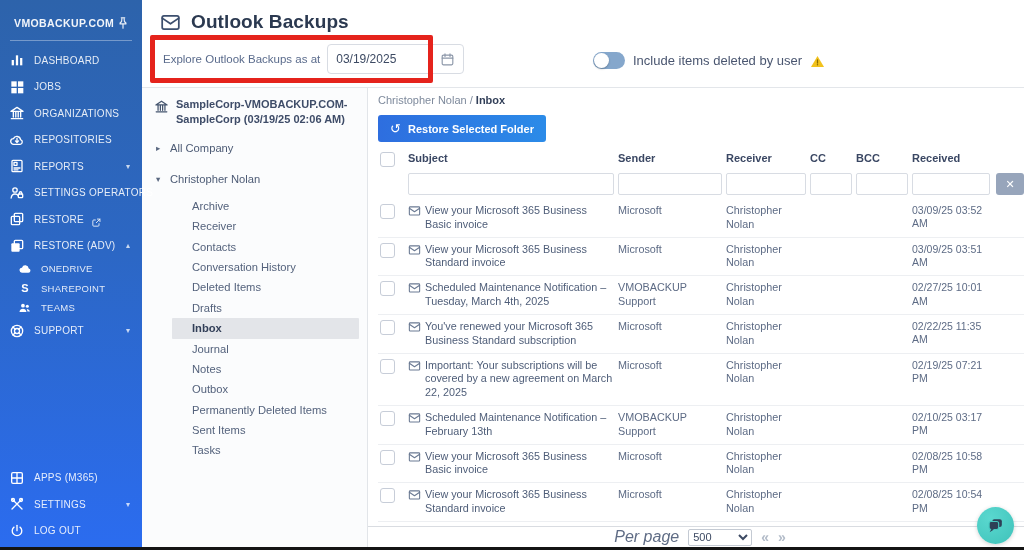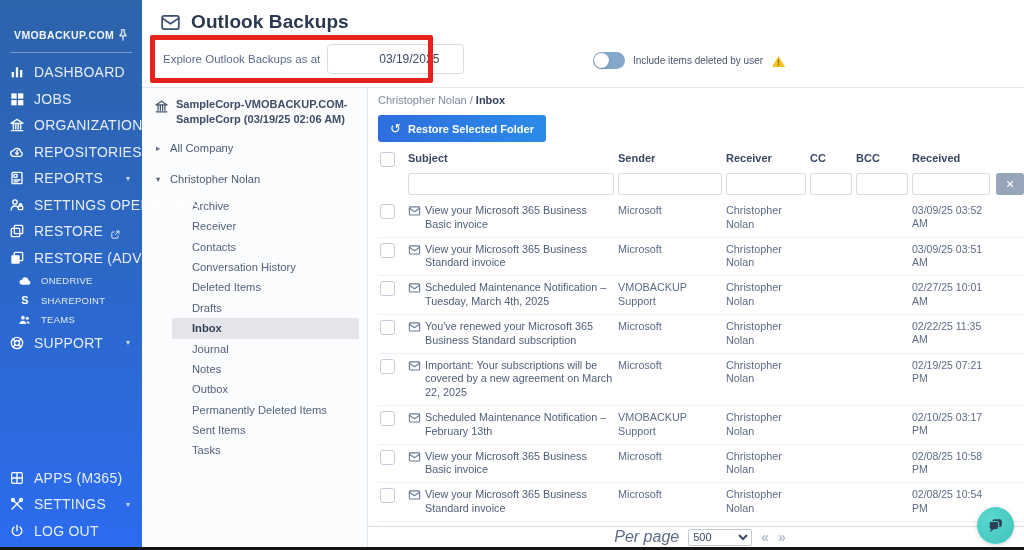--- a/index.html
+++ b/index.html
@@ -2,27 +2,27 @@
 <html><head>
 <meta charset="utf-8">
 <style>
   * { margin:0; padding:0; box-sizing:border-box; }
   html,body { width:1024px; height:550px; overflow:hidden; font-family:"Liberation Sans", sans-serif; background:#eef0f3; }
   .app { position:relative; width:1024px; height:550px; display:flex; }
   .app::after { content:""; position:absolute; left:0; right:0; bottom:0; height:3px; background:#141414; z-index:60; }
 
   
   .sidebar { width:142px; min-width:142px; height:100%; background:linear-gradient(180deg,#2d63ab 0%,#2c67c4 45%,#2b6cf0 100%); color:#fff; display:flex; flex-direction:column; position:relative; z-index:5; }
-  .brand-row { display:flex; align-items:center; justify-content:space-between; padding:28px 12px 8px 14px; }
+  .brand-row { display:flex; align-items:center; justify-content:space-between; padding:16px 12px 8px 14px; }
   .brand { font-size:10.5px; font-weight:bold; letter-spacing:.4px; color:#f2f5fa; }
   .pin { width:14px; height:14px; opacity:.9; cursor:pointer; }
   .side-divider { height:1px; background:rgba(255,255,255,.35); margin:2px 10px 6px 10px; }
   .s-item { display:flex; align-items:center; height:26.5px; padding:0 10px 0 9px; cursor:pointer; color:rgba(255,255,255,.88); }
   .s-item .ic { width:16px; height:16px; display:flex; align-items:center; justify-content:center; margin-right:9px; flex:none; }
-  .s-item .lbl { font-size:14px; letter-spacing:.25px; white-space:nowrap; }
+  .s-item .lbl { font-size:10px; letter-spacing:.25px; white-space:nowrap; }
   .s-item .caret { margin-left:auto; font-size:8px; opacity:.85; padding-right:2px; }
   .s-item .ext { width:11px; height:11px; margin-left:7px; opacity:.9; }
   .s-sub { display:flex; align-items:center; height:19.5px; padding:0 10px 0 18px; cursor:pointer; color:rgba(255,255,255,.86); position:relative; }
   .s-sub .ic { width:14px; height:14px; display:flex; align-items:center; justify-content:center; margin-right:9px; flex:none; }
   .s-sub .lbl { font-size:9.5px; letter-spacing:.25px; }
   .s-sub.active { color:#fff; }
   .s-sub.active .lbl { font-weight:bold; }
   .s-sub.active::after { content:""; position:absolute; right:0; top:50%; transform:translateY(-50%); border:7px solid transparent; border-right-color:#eef0f3; }
   .s-letter { font-size:11px; font-weight:bold; color:#fff; }
   .flex-spacer { flex:1; }
@@ -33,26 +33,26 @@
   
   .main { flex:1; display:flex; flex-direction:column; background:#14b8a6; position:relative; }
   .top { background:#fff; height:88px; position:relative; border-bottom:1px solid #e3e6ea; flex:none; }
   .title-row { display:flex; align-items:center; padding:11px 0 0 18px; }
   .title-row .mail-ic { width:21px; height:21px; margin-right:10px; color:#3d4f6e; }
   .page-title { font-size:19px; font-weight:bold; color:#2b3950; letter-spacing:.1px; }
   .red-box { position:absolute; left:8px; top:35px; width:283px; height:48px; border:5px solid #e5231c; border-radius:2px; z-index:10; pointer-events:none; }
   .explore-row { position:absolute; left:21px; top:44px; display:flex; align-items:center; }
   .explore-label { font-size:11.5px; color:#5a6b8c; margin-right:7px; }
   .date-field { width:137px; height:30px; border:1px solid #d8dce3; border-radius:4px; background:#fff; display:flex; align-items:center; padding:0 8px; }
-  .date-field input { border:none; outline:none; width:100px; font-size:12px; color:#3d4a63; font-family:"Liberation Sans", sans-serif; background:transparent;margin-left:43px; }
+  .date-field input { border:none; outline:none; width:100px; font-size:12px; color:#3d4a63; font-family:"Liberation Sans", sans-serif; background:transparent; }
   .cal-ic { width:15px; height:15px; margin-left:auto; color:#8b96a8; cursor:pointer; }
   .toggle-row { position:absolute; left:451px; top:52px; display:flex; align-items:center; gap:8px; }
   .toggle { width:32px; height:17px; border-radius:9px; background:#85a7cc; position:relative; cursor:pointer; flex:none; }
   .toggle .knob { position:absolute; left:1px; top:1px; width:15px; height:15px; border-radius:50%; background:#fff; box-shadow:0 1px 2px rgba(0,0,0,.25); }
-  .toggle-label { font-size:10px; color:#4a5670; }
+  .toggle-label { font-size:13px; color:#4a5670; }
   .warn-ic { width:15px; height:14px; }
 
   .content-row { flex:1; display:flex; min-height:0; }
 
   
   .tree { width:226px; min-width:226px; background:#fbfcfd; border-right:1px solid #e2e5e9; padding-top:9px; overflow:hidden; }
   .org-row { display:flex; padding:0 12px 0 12px; gap:7px; cursor:pointer; }
   .org-row .ic { width:15px; height:15px; color:#44546e; flex:none; margin-top:2px; }
   .org-label { font-size:11px; font-weight:bold; color:#3e4c68; line-height:1.4; }
   .t-parent { display:flex; align-items:center; height:22px; margin-top:9px; padding-left:14px; font-size:11.2px; color:#4d5b75; cursor:pointer; }

